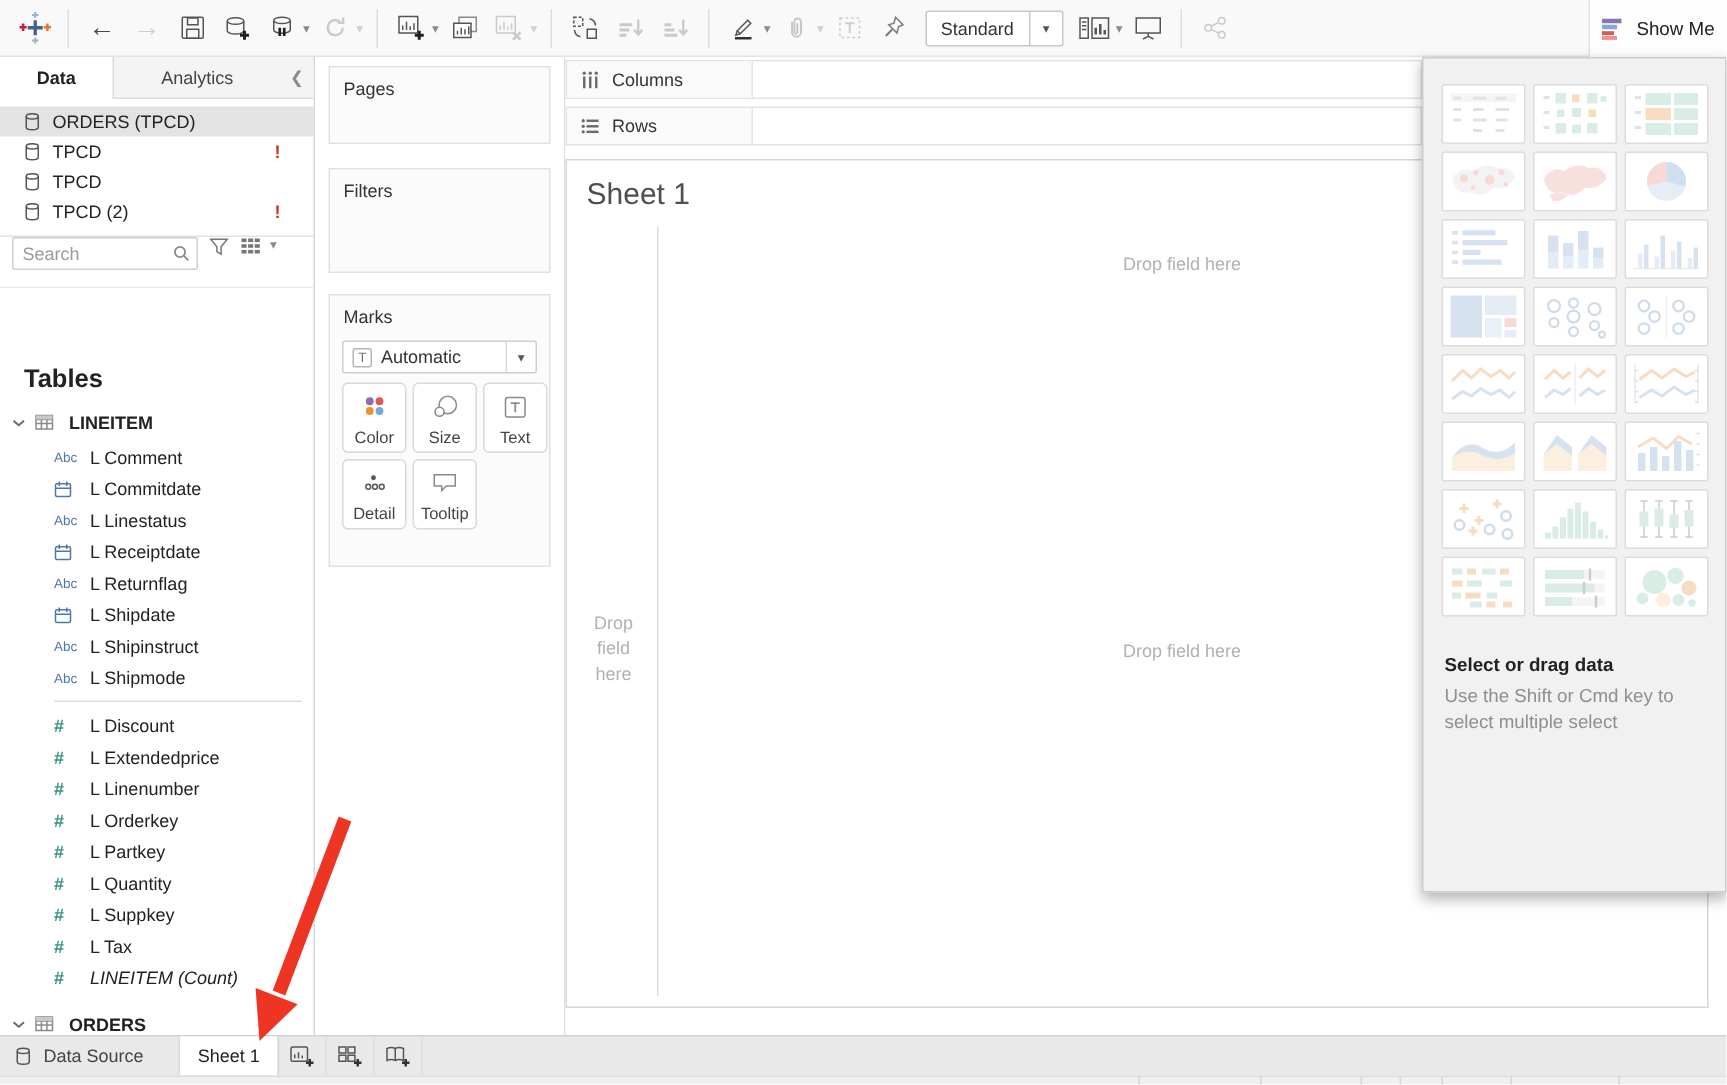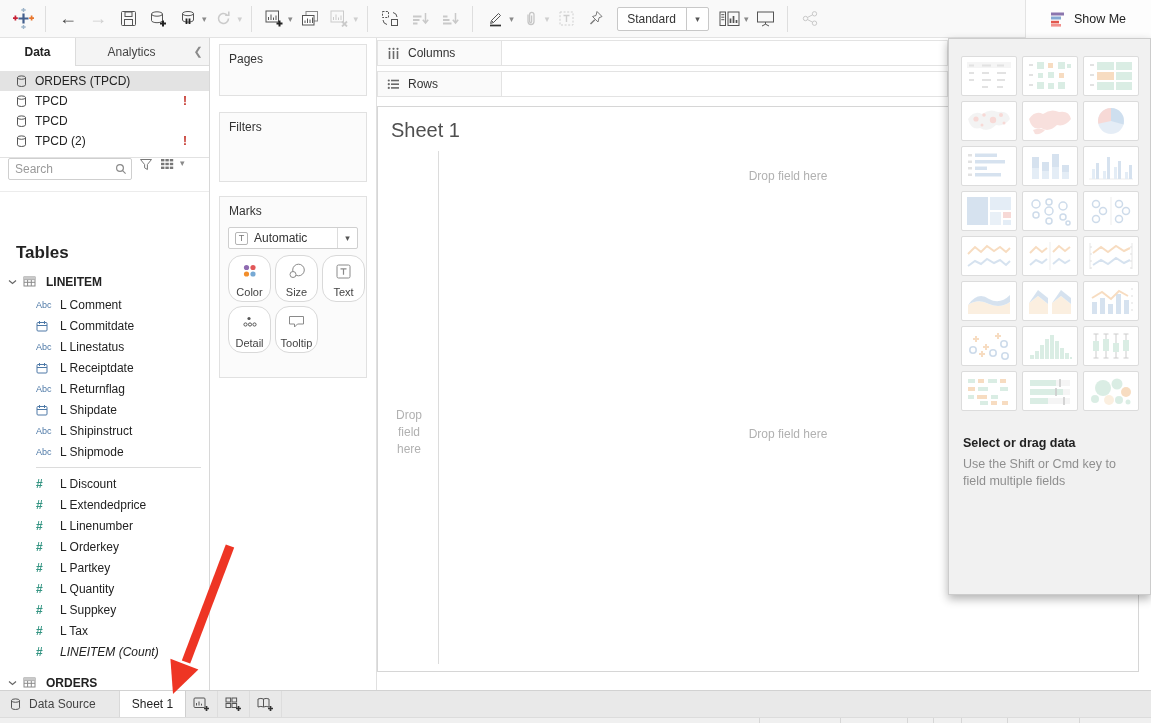--- a/index.html
+++ b/index.html
@@ -11,21 +11,21 @@
   .toolbar{position:absolute;left:0;top:0;width:1151px;height:38px;background:#f9f9f9;border-bottom:1px solid #e3e3e3;display:flex;align-items:center;padding-left:8px;}
   .tb{display:inline-flex;align-items:center;justify-content:center;min-width:24px;height:26px;margin:0 3px;}
   .tb.arrow{font-size:18px;color:#4a4a4a;}
   .tb.arrow.dis{color:#cfcfcf;}
   .caret{font-size:9px;color:#8a8a8a;margin:0 2px 0 -1px;}
   .caret.dis{color:#cfcfcf;}
   .tbsep{width:1px;height:26px;background:#dedede;margin:0 7px;}
   .fit-select{display:flex;align-items:center;height:24px;background:#fff;border:1px solid #c8c8c8;border-radius:2px;margin:0 6px;}
   .fit-select .lab{padding:0 10px 0 9px;font-size:12px;color:#333;}
   .fit-select .cbox{width:22px;align-self:stretch;border-left:1px solid #c8c8c8;display:flex;align-items:center;justify-content:center;color:#555;font-size:9px;}
-  .showme-btn{position:absolute;right:0;top:0;width:126px;height:38px;background:#fdfdfd;border-left:1px solid #e3e3e3;display:flex;align-items:center;justify-content:center;gap:7px;font-size:12.5px;color:#222;}
+  .showme-btn{position:absolute;right:0;top:0;width:92px;height:38px;background:#fdfdfd;border-left:1px solid #e3e3e3;display:flex;align-items:center;justify-content:center;gap:7px;font-size:12.5px;color:#222;}
 
   
   .sidebar{position:absolute;left:0;top:38px;width:210px;bottom:33px;background:#fff;border-right:1px solid #d8d8d8;overflow:hidden;}
   .side-tabs{height:28px;background:#f4f4f4;border-bottom:1px solid #dcdcdc;display:flex;align-items:stretch;}
   .tab-data{width:76px;background:#fff;border-right:1px solid #dcdcdc;display:flex;align-items:center;justify-content:center;font-size:12px;font-weight:bold;color:#222;margin-bottom:-1px;}
   .tab-analytics{flex:1;display:flex;align-items:center;justify-content:center;font-size:12px;color:#444;}
   .collapse{width:22px;display:flex;align-items:center;justify-content:center;color:#8a8a8a;font-size:11px;}
   .ds-list{padding:5px 0 6px 0;border-bottom:1px solid #e2e2e2;}
   .ds-row{height:20px;display:flex;align-items:center;padding:0 8px 0 16px;font-size:12px;color:#222;}
   .ds-row.sel{background:#e3e3e3;}
@@ -55,21 +55,21 @@
   .card{position:absolute;left:9px;width:148px;background:#fbfbfb;border:1px solid #e1e1e1;font-size:12px;color:#333;}
   .card .card-label{padding:7px 0 0 9px;}
   .card.pages{top:6px;height:52px;}
   .card.filters{top:74px;height:70px;}
   .card.marks{top:158px;height:182px;}
   .mark-dd{position:absolute;left:8px;right:8px;top:30px;height:22px;background:#fff;border:1px solid #cfcfcf;border-radius:2px;display:flex;align-items:center;}
   .mark-dd .t-ic{width:13px;height:13px;border:1px solid #b5b5b5;border-radius:2px;color:#777;font-size:9px;display:flex;align-items:center;justify-content:center;margin:0 6px 0 6px;}
   .mark-dd .mlab{flex:1;font-size:12px;color:#333;}
   .mark-dd .cbox{width:20px;align-self:stretch;border-left:1px solid #dcdcdc;display:flex;align-items:center;justify-content:center;font-size:9px;color:#555;}
   .mark-btns{position:absolute;left:8px;top:58px;display:grid;grid-template-columns:repeat(3,43px);grid-auto-rows:47px;gap:4px;}
-  .mbtn{background:#fff;border:1px solid #d9d9d9;border-radius:14px;display:flex;flex-direction:column;align-items:center;justify-content:flex-end;padding-bottom:3px;font-size:11px;color:#444;}
+  .mbtn{background:#fff;border:1px solid #d9d9d9;border-radius:4px;display:flex;flex-direction:column;align-items:center;justify-content:flex-end;padding-bottom:3px;font-size:11px;color:#444;}
   .mbtn .mic{flex:1;display:flex;align-items:center;justify-content:center;}
 
   
   .canvas{position:absolute;left:377px;top:38px;right:0;bottom:33px;background:#fff;}
   .shelfrow{position:absolute;left:0;width:571px;height:26px;display:flex;border:1px solid #e3e3e3;background:#fff;}
   .shelfrow.cols{top:2px;}
   .shelfrow.rows{top:33px;}
   .shelf-label{width:124px;background:#fafafa;border-right:1px solid #e3e3e3;display:flex;align-items:center;gap:8px;padding-left:9px;font-size:12px;color:#333;}
   .sheet{position:absolute;left:0;top:68px;width:762px;height:566px;border:1px solid #d6d6d6;background:#fff;}
   .sheet-title{position:absolute;left:13px;top:12px;font-size:20px;color:#4f4f4f;}
@@ -861,21 +861,21 @@
           <circle cx="29" cy="8" r="5.5" fill="#b7dcca"></circle>
           <circle cx="38" cy="16" r="5" fill="#f0bb84"></circle>
           <circle cx="21" cy="24" r="5" fill="#f8e1c2"></circle>
           <circle cx="31" cy="24" r="4" fill="#b7dcca"></circle>
           <circle cx="7" cy="23" r="4" fill="#b7dcca"></circle>
           <circle cx="40" cy="26" r="2.5" fill="#b7dcca"></circle>
         </svg>
       </div>
     </div>
   <div class="sm-title">Select or drag data</div>
-  <div class="sm-hint">Use the Shift or Cmd key to field multiple fields</div>
+  <div class="sm-hint">Use the Shift or Cmd key to select multiple select</div>
 </div>
 
 <div class="tabbar">
   <div class="tab-ds">
     <svg width="11" height="13">
         <ellipse cx="5.5" cy="2.6" rx="4" ry="1.7" stroke="#555" fill="none"></ellipse>
         <path d="M1.5 2.6 V9.8 a4 1.7 0 0 0 8 0 V2.6" stroke="#555" fill="none"></path>
       </svg>
     <span>Data Source</span>
   </div>

